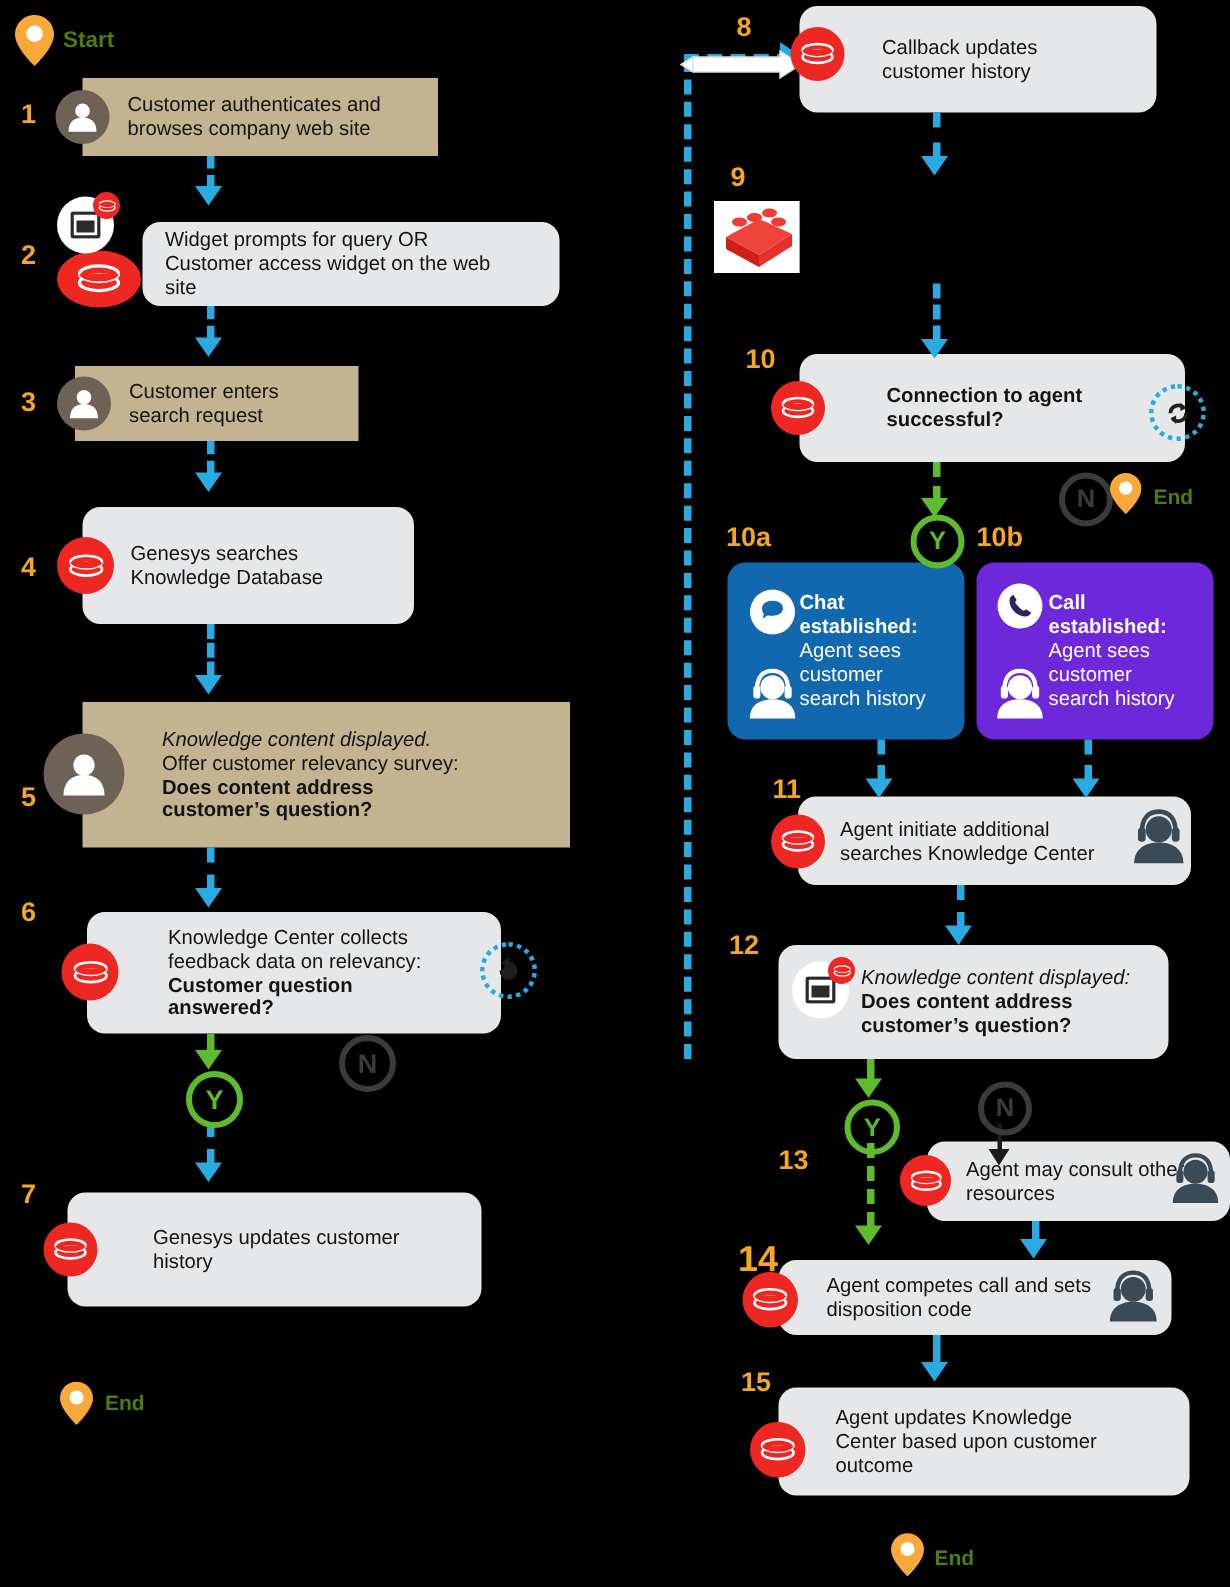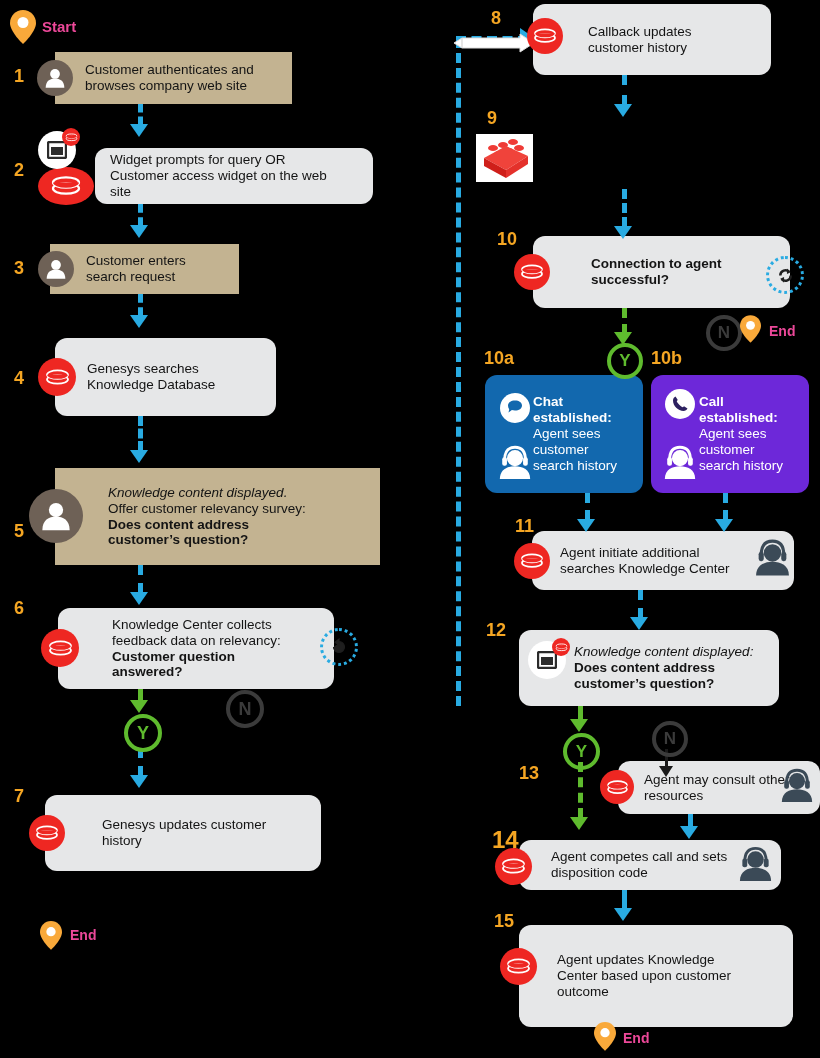--- a/index.html
+++ b/index.html
@@ -63,21 +63,21 @@
   
   .tokenY{position:absolute;border-radius:50%;border:4px solid #5fbb2e;
           color:#5fbb2e;font-weight:bold;display:flex;align-items:center;
           justify-content:center;background:transparent;z-index:11;}
   .tokenN{position:absolute;border-radius:50%;border:4px solid #3b3b3b;
           color:#3b3b3b;font-weight:bold;display:flex;align-items:center;
           justify-content:center;background:transparent;z-index:11;}
 
   
   .pin{position:absolute;z-index:11;}
-  .pinlabel{position:absolute;color:#ec4899;font-weight:bold;z-index:11;}
+  .pinlabel{position:absolute;color:#4d7c0f;font-weight:bold;z-index:11;}
 
   
   .dotcircle{position:absolute;border-radius:50%;border:3px dotted #29abe2;
              display:flex;align-items:center;justify-content:center;z-index:10;}
 
   
   .lego{position:absolute;background:#fff;z-index:9;}
 
   .i{font-style:italic;}
   .b{font-weight:bold;}
@@ -506,21 +506,21 @@
   <div class="agenticon" style="left:737px;top:841px;">
     <svg width="37" height="43" viewBox="0 0 38 42">
         <use href="#glyph-agent"></use>
       </svg>
   </div>
 
   <div class="vline" style="left:622px;top:890px;height:20px;"></div>
   <div class="arrowdn" style="left:614px;top:908px;"></div>
 
   <div class="num" style="left:494px;top:911px;font-size:18px;">15</div>
-  <div class="box grey" style="left:519px;top:925px;width:274px;height:102px;">
+  <div class="box grey" style="left:519px;top:925px;width:274px;height:72px;">
     <div class="txt" style="margin-left:38px;font-size:13.5px;">
       <div>Agent updates Knowledge</div>
       <div>Center based upon customer</div>
       <div>outcome</div>
     </div>
   </div>
   <div class="gen" style="left:500px;top:948px;width:37px;height:37px;">
     <svg width="27" height="21" viewBox="0 0 32 26">
         <g transform="translate(0,-3)">
           <use href="#glyph-genesys"></use>

